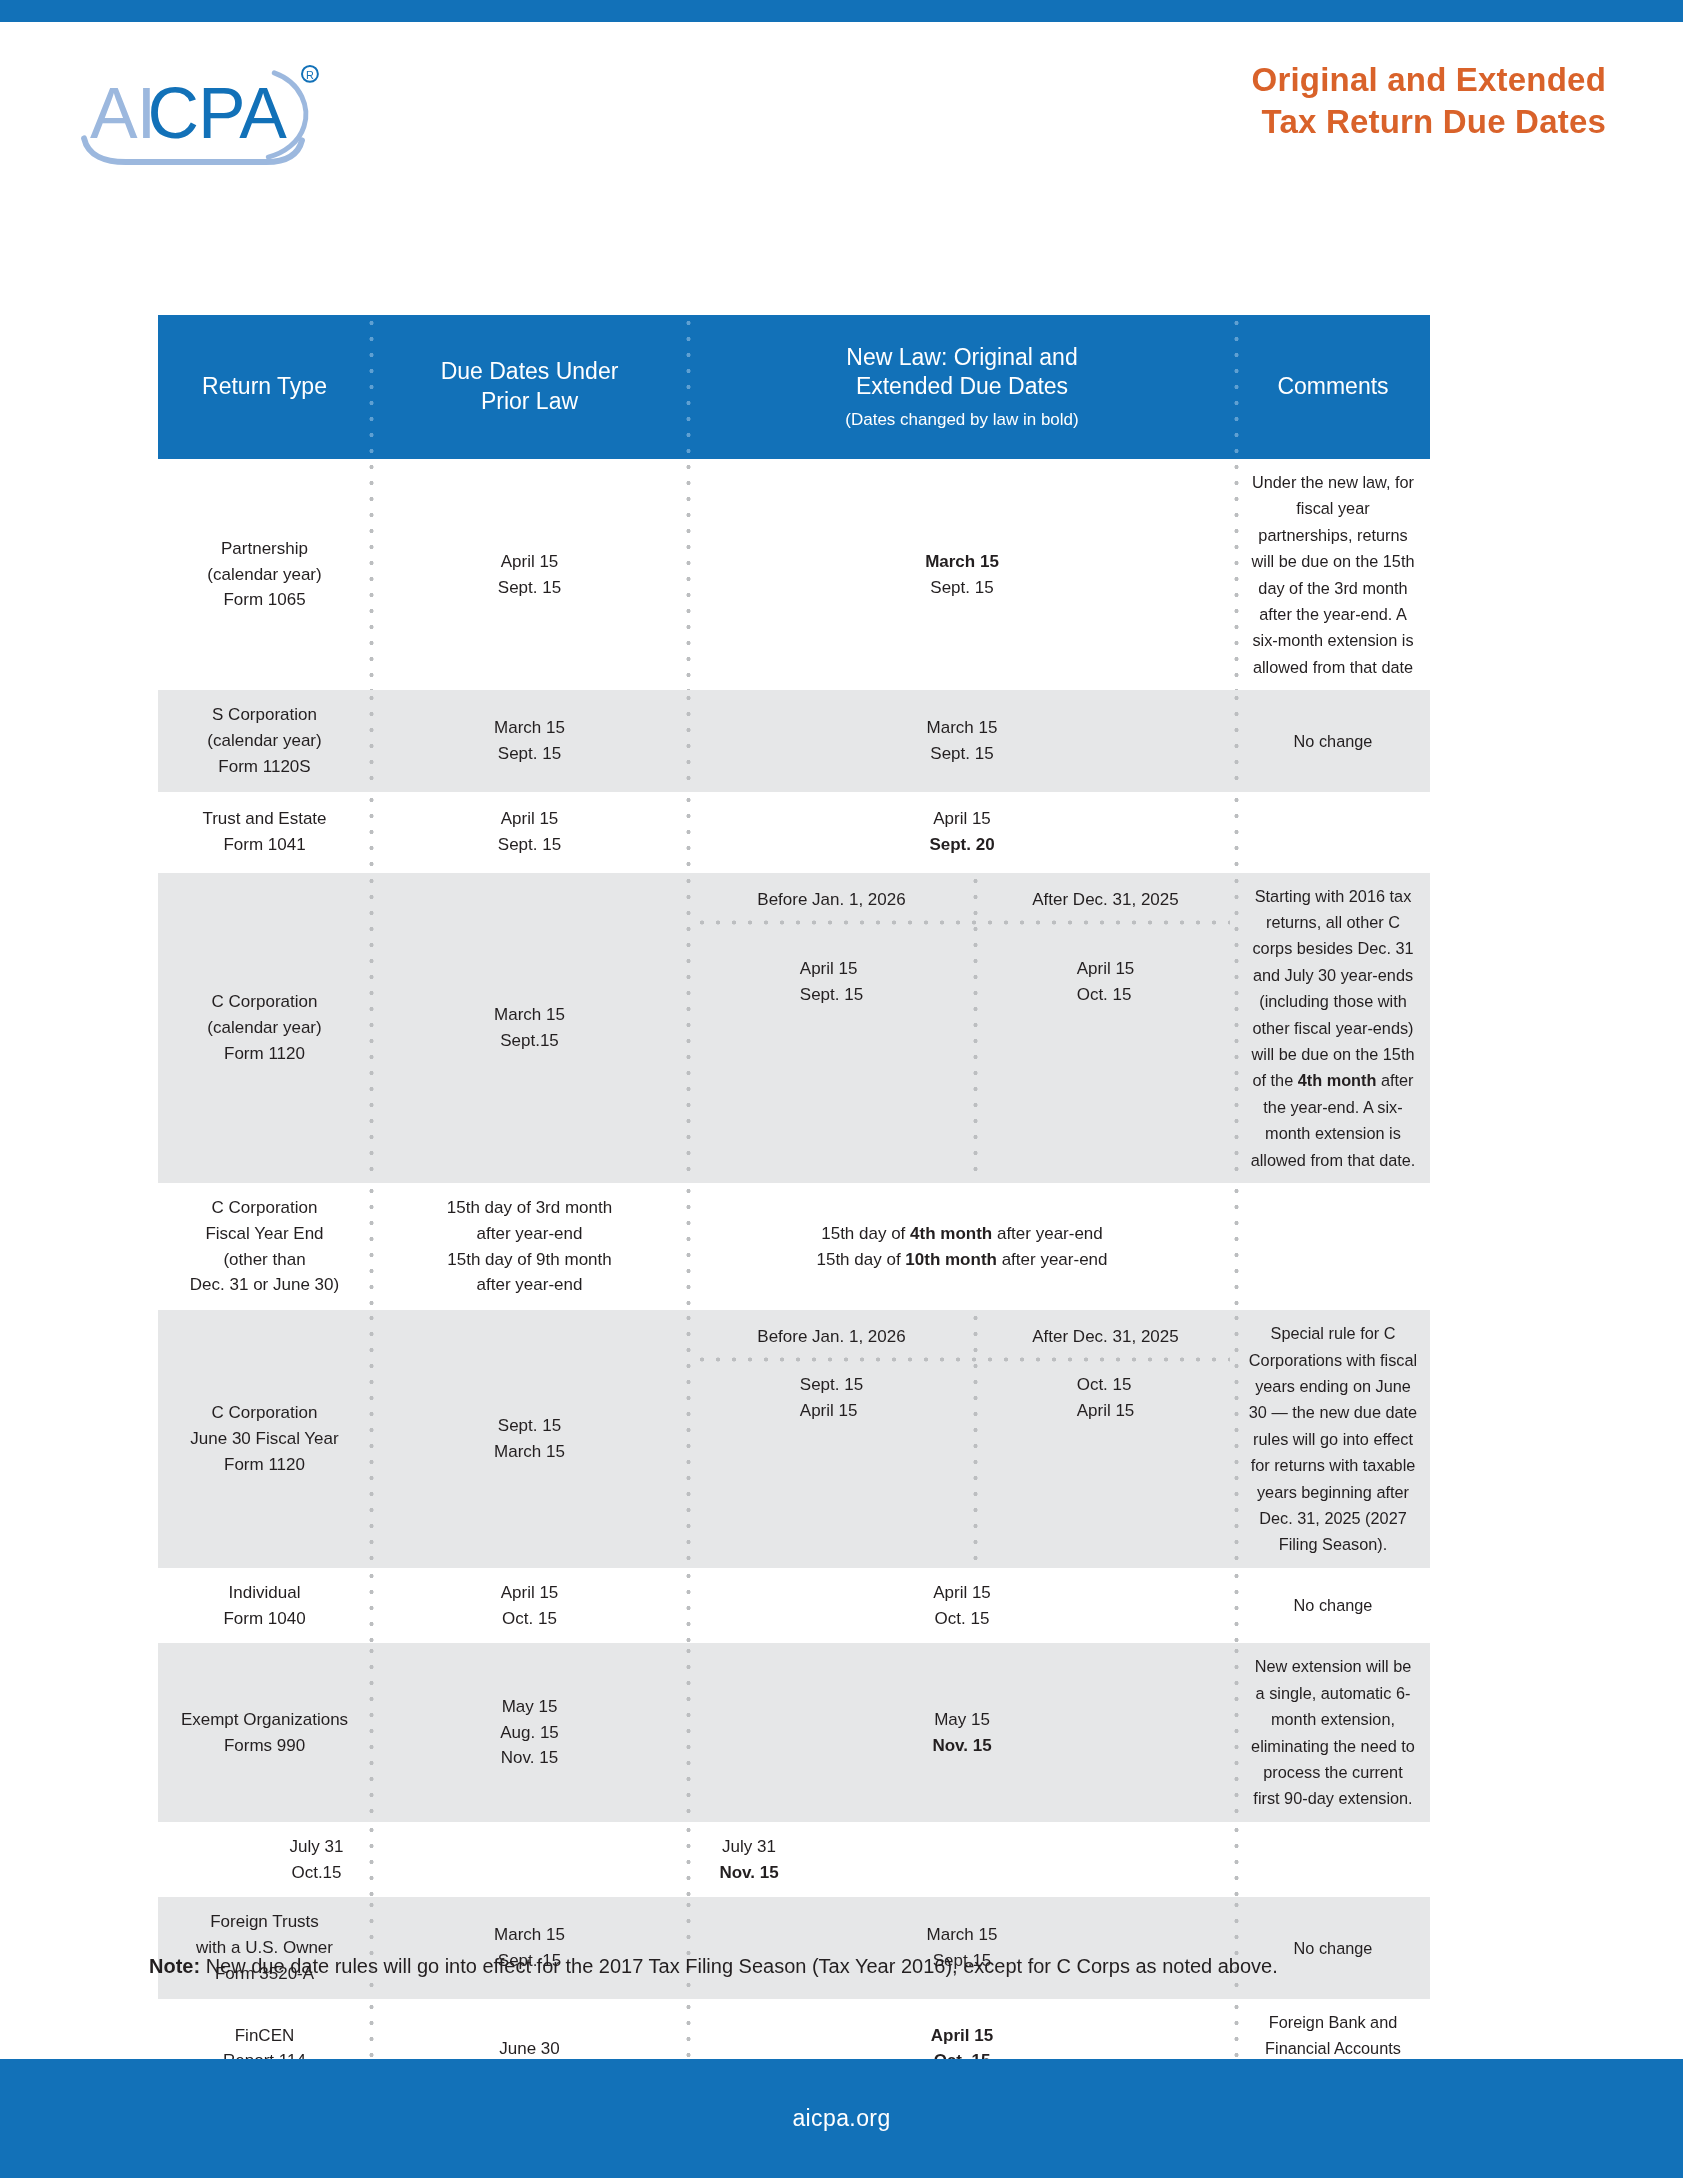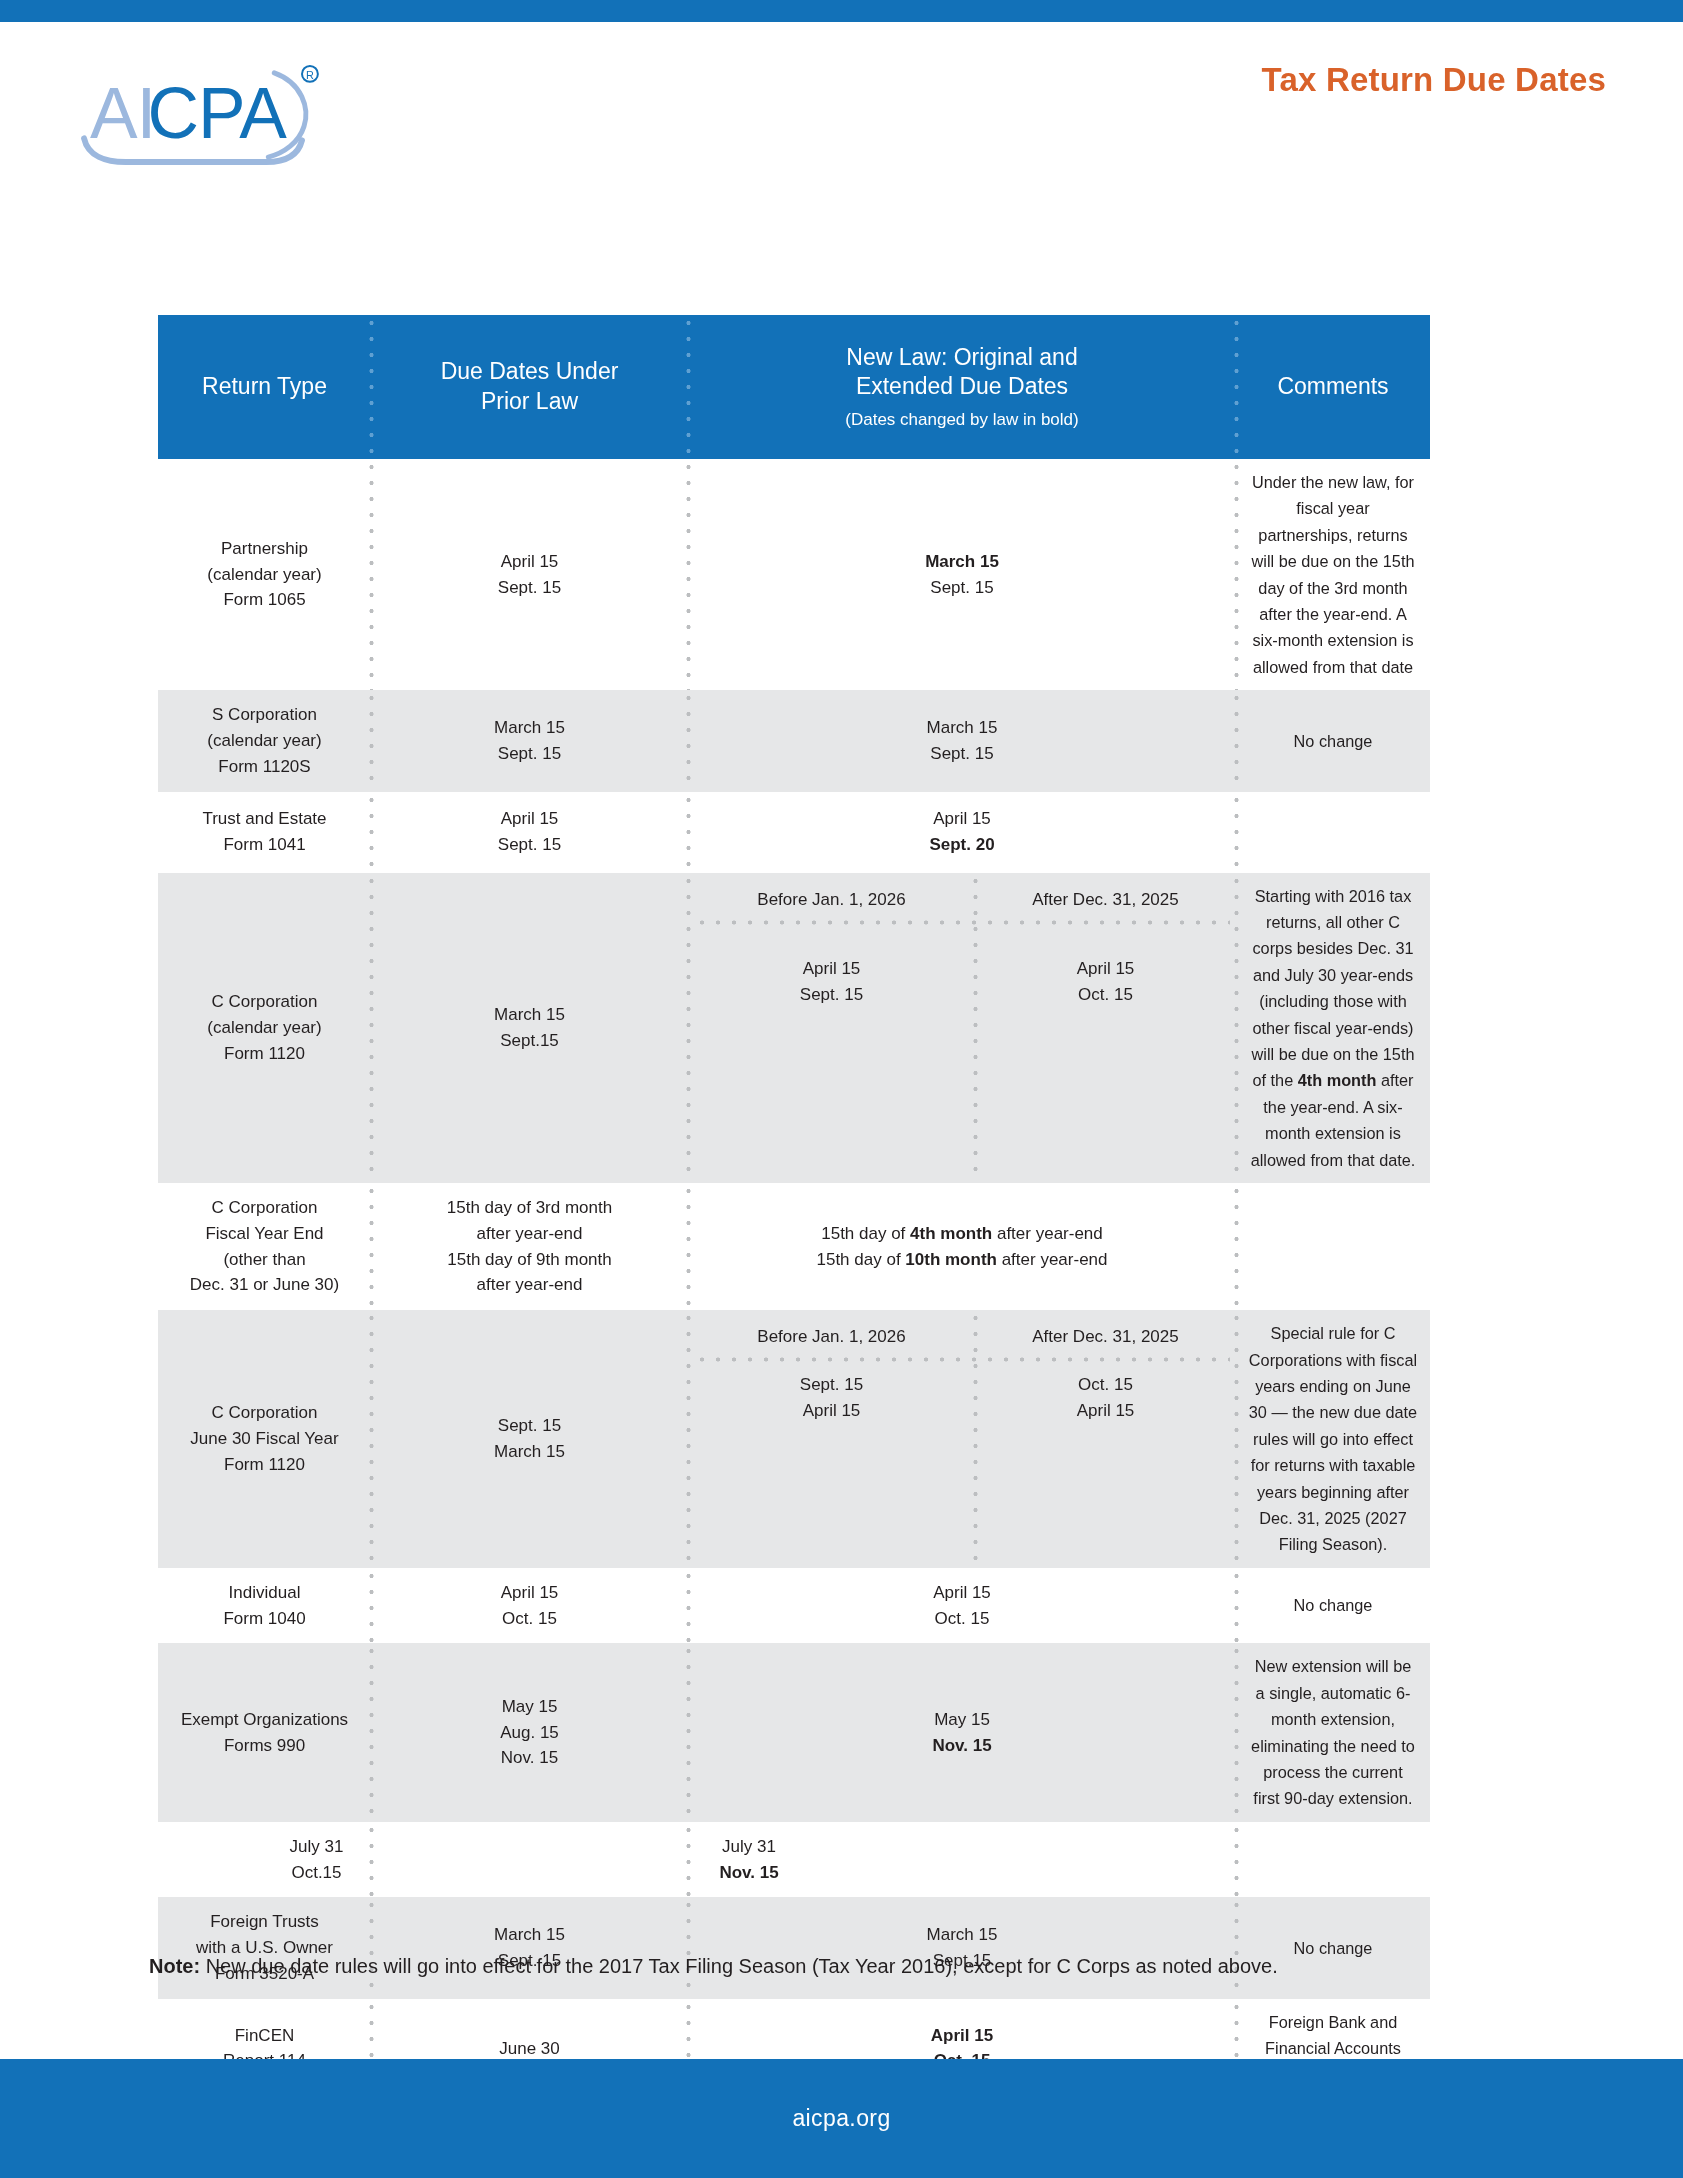--- a/index.html
+++ b/index.html
@@ -118,21 +118,20 @@
   .split {
     width: 548px;
     display: flex;
     position: relative;
   }
   .sub-col {
     display: flex;
     flex-direction: column;
     align-items: center;
     justify-content: flex-start;
-    text-align: center;
     padding-top: 14px;
   }
   .sub-a { width: 287px; }
   .sub-b { width: 261px; }
   .sub-head {
     font-size: 17px;
     line-height: 1.5;
     color: #231f20;
     padding-bottom: 10px;
   }
@@ -194,20 +193,21 @@
       <text x="18" y="78" font-family="'Liberation Sans', sans-serif" font-size="72" font-weight="400" fill="#9cb8de" letter-spacing="-1">AI</text>
 
       <text x="76" y="78" font-family="'Liberation Sans', sans-serif" font-size="72" font-weight="400" fill="#1271b8" letter-spacing="-1">CPA</text>
 
       <circle cx="240" cy="13" r="8" fill="none" stroke="#1271b8" stroke-width="2"></circle>
       <text x="240" y="18" text-anchor="middle" font-family="'Liberation Sans', sans-serif" font-size="11" fill="#1271b8">R</text>
     </svg>
   </div>
 
   <div class="doc-title">
+    <div>Original and Extended</div>
     <div>Tax Return Due Dates</div>
   </div>
 
   <div class="table">
 
     <div class="thead">
       <div class="th c1">
         <span>Return Type</span>
       </div>
       <div class="th c2">

